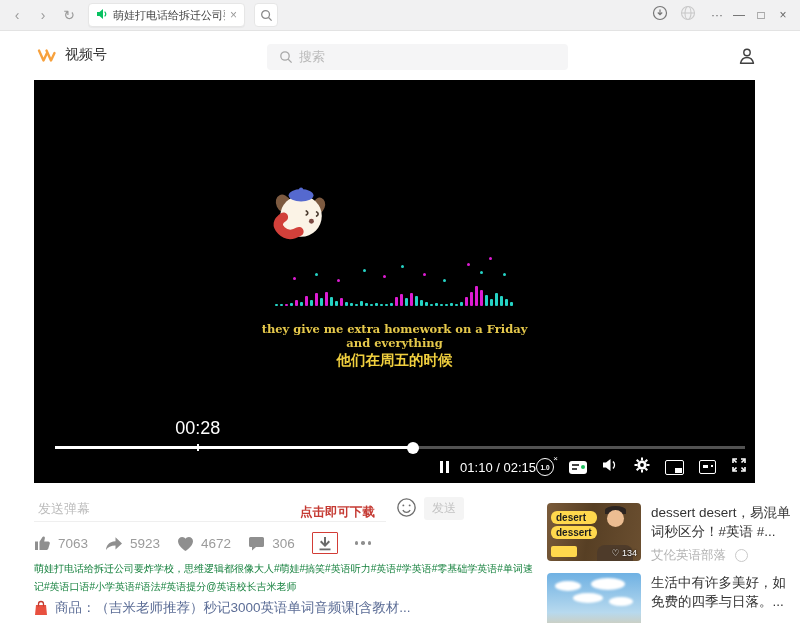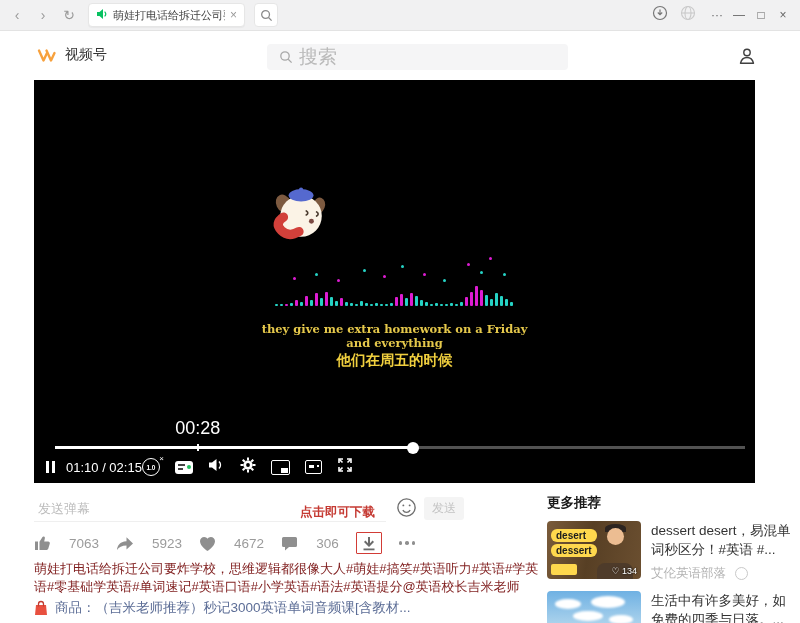--- a/index.html
+++ b/index.html
@@ -15,40 +15,40 @@
   .tab-title{font-size:11px;color:#444;width:112px;overflow:hidden;white-space:nowrap;}
   .tab-close{color:#9a9a9a;font-size:12px;cursor:default;}
   .sq-btn{width:22px;height:22px;background:#fff;border:1px solid #e6e6e6;border-radius:4px;
           display:flex;align-items:center;justify-content:center;}
   .winglyph{color:#666;font-size:12px;width:22px;text-align:center;}
   
   .brand{position:absolute;left:36px;top:46px;display:flex;align-items:center;gap:7px;}
   .brand-name{font-size:14px;color:#333;}
   .searchpill{position:absolute;left:267px;top:44px;width:289px;height:26px;background:#f5f5f6;
               border-radius:4px;display:flex;align-items:center;padding-left:12px;gap:6px;}
-  .searchpill span{font-size:19px;color:#b9b9b9;}
+  .searchpill span{font-size:13px;color:#b9b9b9;}
   
   .player{position:absolute;left:34px;top:80px;width:721px;height:403px;background:#000;overflow:hidden;}
   .vtitle{position:absolute;left:0;right:0;text-align:center;transform:translateX(22px);
           color:#5ee164;font-weight:bold;font-size:21px;letter-spacing:2px;
           text-shadow:1px 1px 0 #1d5c22;}
   .sub-en{position:absolute;left:0;right:0;text-align:center;color:#e5c84b;font-weight:bold;
           font-size:11.5px;font-family:"DejaVu Serif","Liberation Serif",serif;}
   .sub-zh{position:absolute;left:0;right:0;text-align:center;color:#f0cf3e;font-weight:bold;font-size:14.5px;}
   .wave{position:absolute;left:50%;transform:translateX(-50%);top:166px;width:240px;height:60px;
         display:flex;align-items:flex-end;gap:2px;}
   .wbar{width:3px;border-radius:1px;}
   .wdot{position:absolute;width:3px;height:3px;border-radius:50%;}
   .track{position:absolute;left:21px;width:690px;top:366px;height:3px;background:rgba(255,255,255,.32);}
   .played{position:absolute;left:0;top:0;height:3px;background:#fff;}
   .thumbknob{position:absolute;right:-6px;top:-4.5px;width:12px;height:12px;border-radius:50%;background:#fff;}
   .htick{position:absolute;top:-2px;width:2px;height:7px;background:#fff;}
   .htip{position:absolute;top:-28px;transform:translateX(-50%);color:#fff;font-size:18px;}
   .ctrlbar{position:absolute;left:12px;right:8px;bottom:5px;height:22px;display:flex;
-           align-items:center;justify-content:flex-start;}
+           align-items:center;justify-content:flex-end;}
   .ctrl-left{display:flex;align-items:center;gap:11px;color:#fff;font-size:13px;}
   .pause-ic{display:flex;gap:3px;}
   .pause-ic i{display:block;width:3px;height:12px;background:#fff;}
   .ctrl-right{display:flex;align-items:center;gap:15px;}
   .spd{width:16px;height:16px;border:1.4px solid #fff;border-radius:50%;position:relative;
        display:flex;align-items:center;justify-content:center;}
   .spd i{font-style:normal;color:#fff;font-size:6.5px;font-weight:bold;}
   .spd b{position:absolute;top:-5px;right:-5px;color:#fff;font-size:8px;font-weight:normal;}
   .dmic{width:18px;height:13px;background:#fff;border-radius:3px;position:relative;}
   .dmic i{position:absolute;left:3px;top:3px;width:7px;height:2px;background:#444;}
@@ -59,27 +59,27 @@
   .minic{width:15px;height:12px;border:1.5px solid #fff;border-radius:2px;position:relative;}
   .minic i{position:absolute;left:3px;top:3.5px;width:5px;height:3px;background:#fff;}
   .minic u{position:absolute;right:2px;top:4px;width:2px;height:2px;background:#fff;}
   
   .dminput-ph{position:absolute;left:38px;top:500px;font-size:13px;color:#bcbcbc;}
   .dmline{position:absolute;left:34px;top:521px;width:352px;height:1px;background:#efefef;}
   .dlhint{position:absolute;left:300px;top:504px;font-size:12.5px;font-weight:bold;color:#c53a33;}
   .sendbtn{position:absolute;left:424px;top:497px;width:40px;height:23px;background:#f4f4f4;
            border-radius:3px;font-size:12px;color:#c3c3c3;display:flex;align-items:center;justify-content:center;}
   .stats{position:absolute;left:34px;top:531px;display:flex;align-items:center;gap:17px;height:24px;}
-  .stat{display:flex;align-items:center;gap:18px;}
+  .stat{display:flex;align-items:center;gap:7px;}
   .stat b{font-weight:normal;font-size:13.5px;color:#9b9b9b;}
   .dlbox{border:1px solid #d23c36;border-radius:1px;padding:3px 5px 2px;display:flex;align-items:center;}
   .moredots{display:flex;gap:3px;}
   .moredots i{width:3.5px;height:3.5px;border-radius:50%;background:#8f8f8f;}
-  .desc{position:absolute;left:34px;top:560px;width:505px;font-size:13px;line-height:18px;
-        color:#7f1d1d;word-break:break-all;}
+  .desc{position:absolute;left:34px;top:560px;width:505px;font-size:10px;line-height:18px;
+        color:#15803d;word-break:break-all;}
   .product{position:absolute;left:34px;top:599px;display:flex;align-items:center;gap:7px;
            font-size:13.5px;color:#5c6d96;white-space:nowrap;}
   
   .sidebar{position:absolute;left:547px;top:494px;width:250px;}
   .sb-head{font-size:13.5px;font-weight:bold;color:#1a1a1a;}
   .card{display:flex;gap:10px;margin-top:9px;}
   .thumb{width:94px;height:58px;border-radius:4px;overflow:hidden;position:relative;flex:none;}
   .t1{background:linear-gradient(100deg,#7a5b3a,#573f24 45%,#6b4f30);}
   .t1-labels{position:absolute;left:4px;top:8px;display:flex;flex-direction:column;gap:2px;}
   .ylabel{background:#ffd84d;color:#1d1d1d;font-size:10px;font-weight:bold;padding:0px 5px;
@@ -359,21 +359,20 @@
 <div class="product">
   <svg width="14" height="16" viewBox="0 0 14 16">
     <path d="M2 5h10l1 10H1z" fill="#e8503f"></path>
     <path d="M4.5 6.5V4a2.5 2.5 0 0 1 5 0v2.5" stroke="#c23b30" fill="none" stroke-width="1.3"></path>
   </svg>
   <span>商品：</span>
     <span style="margin-left:-7px">（吉米老师推荐）秒记3000英语单词音频课[含教材...</span>
 </div>
 
 <div class="sidebar">
-  <div class="sb-head">更多推荐</div>
 
   <div class="card">
     <div class="thumb t1">
       <div class="t1-hair"></div>
         <div class="t1-face"></div>
         <div class="t1-body"></div>
       <div class="t1-labels">
         <span class="ylabel">desert</span>
         <span class="ylabel">dessert</span>
       </div>

